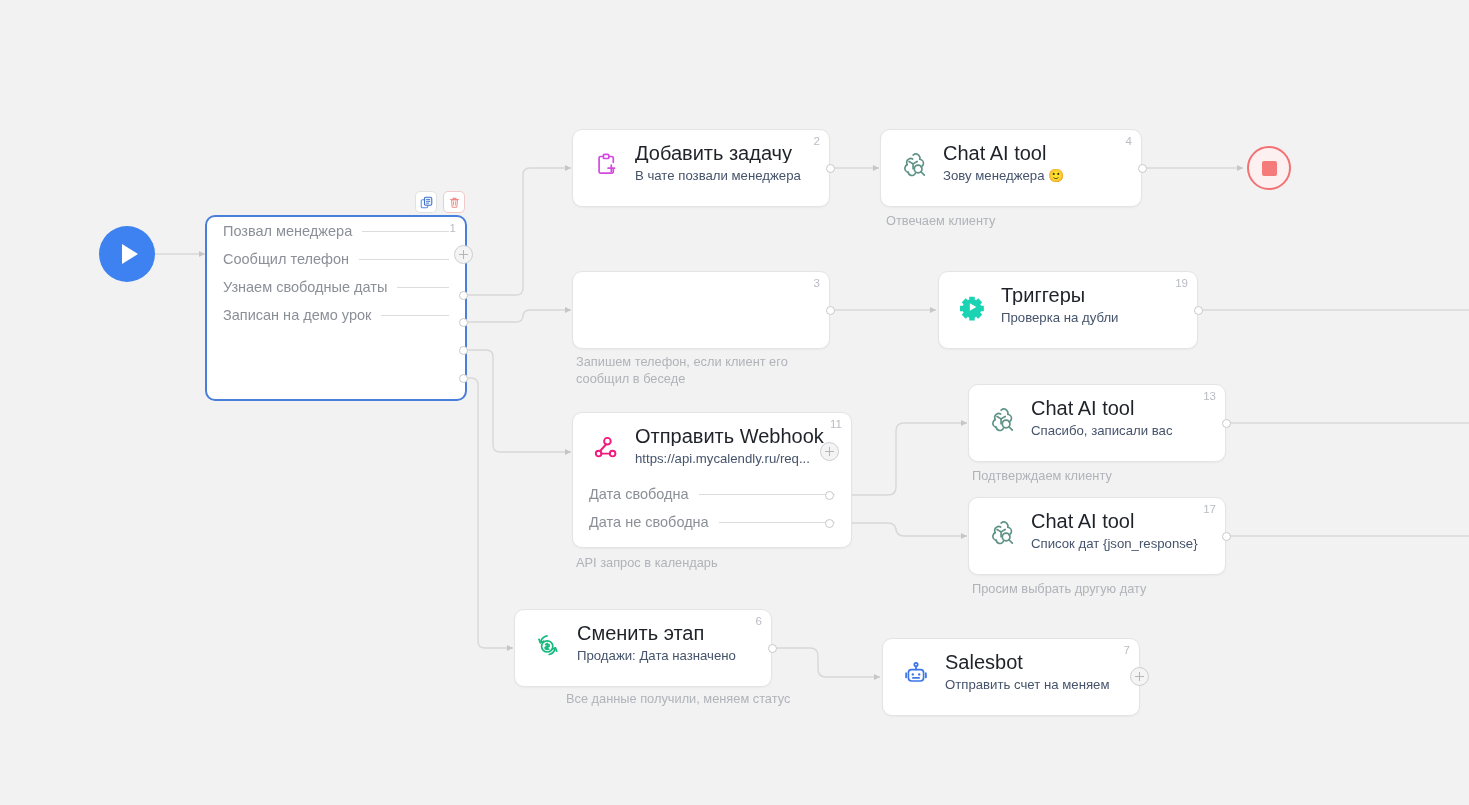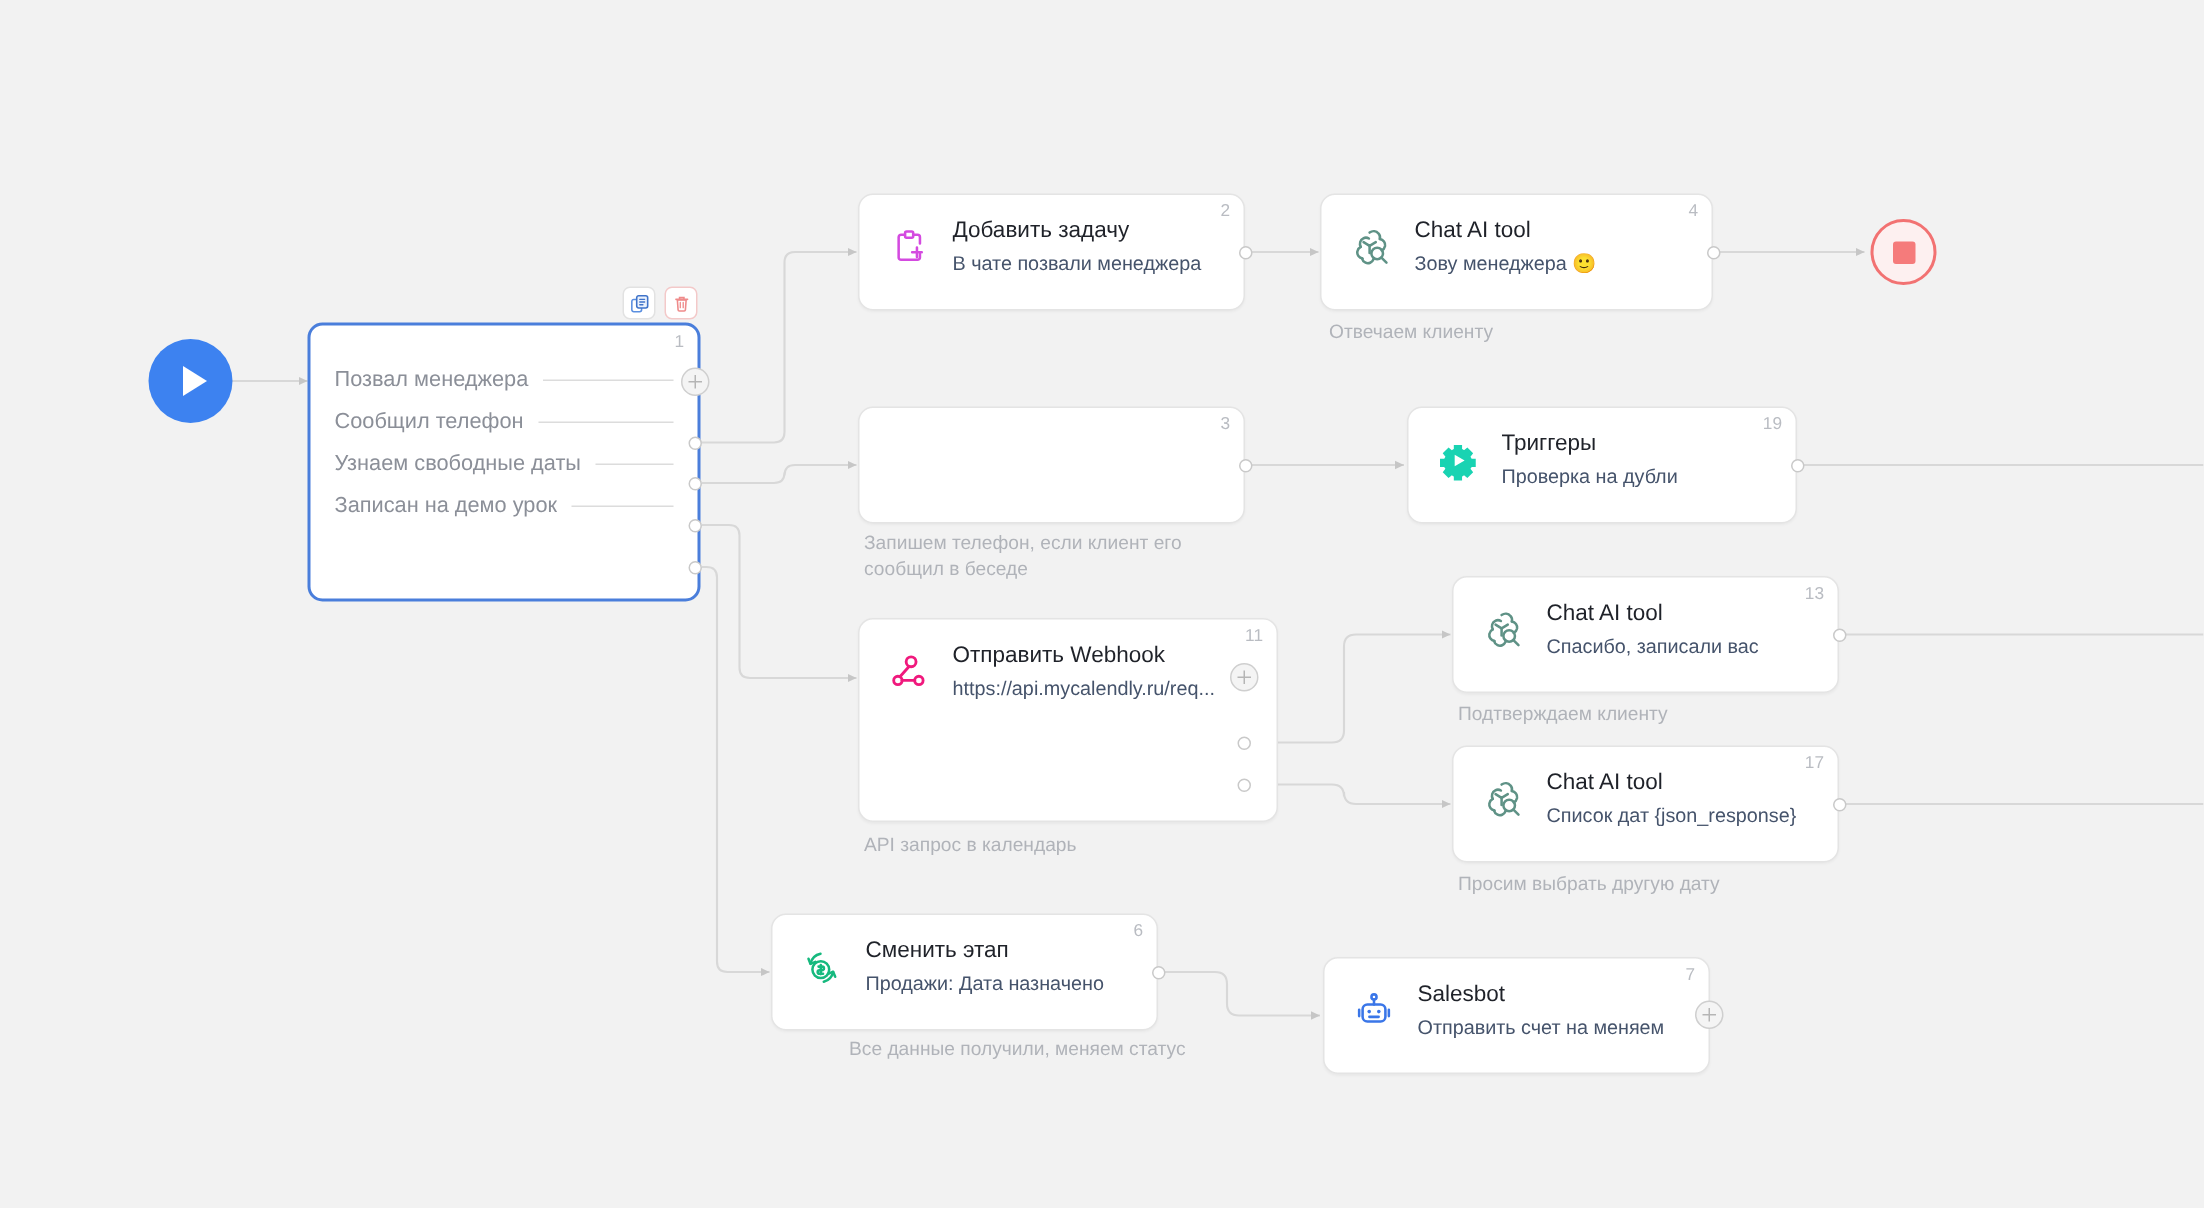--- a/index.html
+++ b/index.html
@@ -42,21 +42,21 @@
   }
   .node-icon {
     width: 34px; height: 34px;
     flex: 0 0 34px;
     margin-right: 12px;
     display: flex; align-items: center; justify-content: center;
   }
   .node-icon svg { display:block; }
   .node-text { min-width: 0; flex: 1 1 auto; }
   .node-title {
-    font-size: 15px;
+    font-size: 20px;
     color: #1f2229;
     line-height: 19px;
     white-space: nowrap;
     overflow: hidden;
     text-overflow: ellipsis;
   }
   .node-sub {
     font-size: 13.2px;
     color: #45536b;
     line-height: 18px;
@@ -67,21 +67,21 @@
   }
   .node-num {
     position: absolute;
     top: 5px; right: 9px;
     font-size: 11.5px;
     color: #b9bcc2;
     line-height: 13px;
   }
 
   
-  .branches { padding: 0 0 8px 0; margin-top: 22px; }
+  .branches { padding: 0 0 8px 0; }
   .branch {
     display: flex;
     align-items: center;
     height: 28px;
     padding: 0 14px 0 16px;
     box-sizing: border-box;
   }
   .branch-label {
     font-size: 14.5px;
     color: #8b8f98;
@@ -365,20 +365,30 @@
             <path d="M9.3 19.6h8.5" stroke-linecap="round"></path>
             <path d="M13.9 10.5 8.1 17" stroke-linecap="round"></path>
           </g>
         </svg>
       </div>
       <div class="node-text">
         <div class="node-title">Отправить Webhook</div>
         <div class="node-sub">https://api.mycalendly.ru/req...</div>
       </div>
     </div>
+    <div class="branches">
+      <div class="branch">
+        <span class="branch-label">Дата свободна</span>
+        <span class="branch-rule"></span>
+      </div>
+      <div class="branch">
+        <span class="branch-label">Дата не свободна</span>
+        <span class="branch-rule"></span>
+      </div>
+    </div>
   </div>
   <div class="plus" style="left:820px; top:442px;"></div>
   <div class="port" style="left:825px; top:491px;"></div>
   <div class="port" style="left:825px; top:519px;"></div>
   <div class="caption" style="left:576px; top:554px; width:250px;">API запрос в календарь</div>
 
   <div class="node" style="left:968px; top:384px; width:258px; height:78px;">
     <div class="node-num">13</div>
     <div class="node-head">
       <div class="node-icon">

